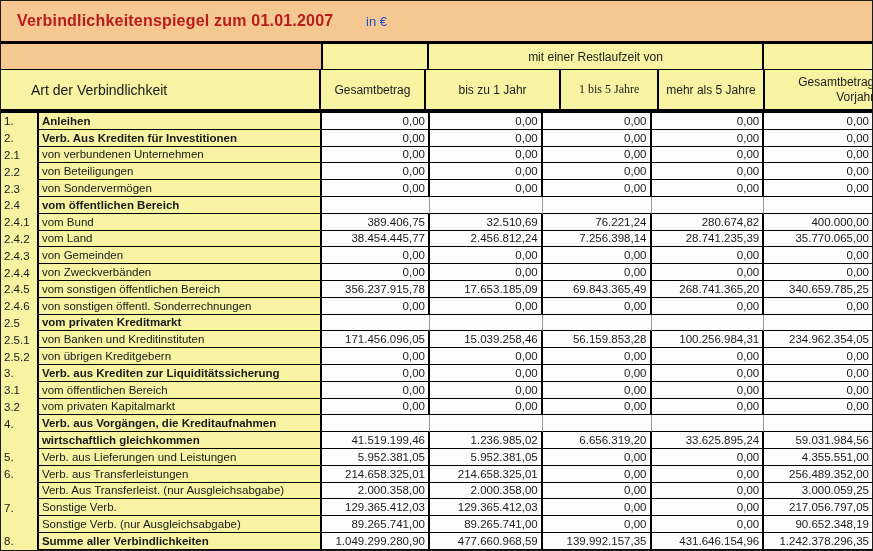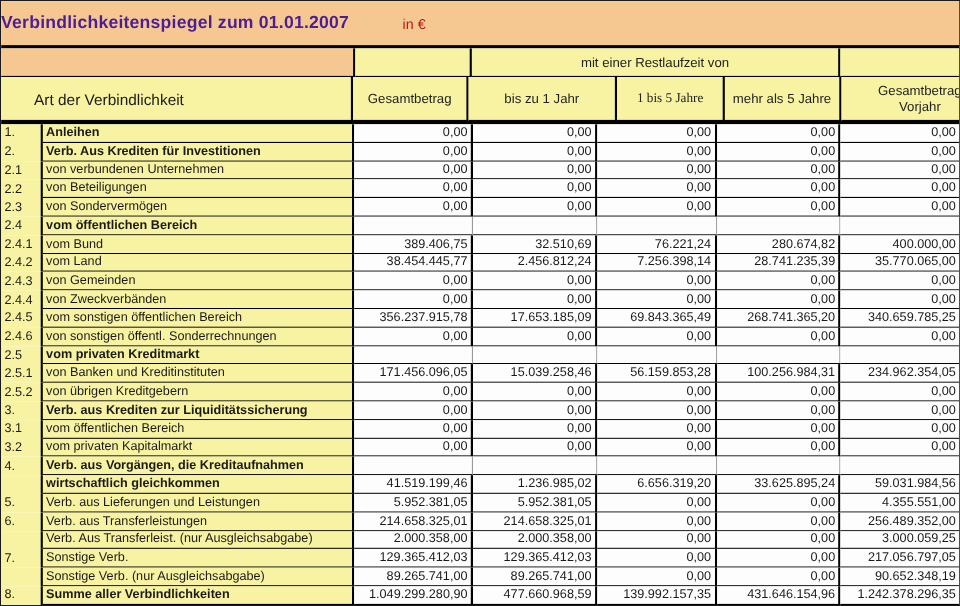--- a/index.html
+++ b/index.html
@@ -4,35 +4,35 @@
 <style>
   * { margin:0; padding:0; box-sizing:border-box; }
   body { background:#e8e8e8; font-family:"Liberation Sans", sans-serif; }
   .sheet {
     position:relative; width:873px; height:551px; background:#fff;
     border:1px solid #1a1a1a; overflow:hidden; color:#1a1a1a;
   }
   .title-band {
     height:40px; background:#F5C891; display:flex; align-items:center;
   }
-  .report-title { font-size:16px; font-weight:700; padding-left:0; letter-spacing:0.2px; color:#4c1d95; }
-  .currency-note { font-size:13px; color:#b91c1c; position:absolute; left:365px; }
+  .report-title { font-size:16px; font-weight:700; padding-left:16px; letter-spacing:0.2px; color:#b91c1c; }
+  .currency-note { font-size:13px; color:#1d4ed8; position:absolute; left:365px; }
   .thick { height:3px; background:#000; }
   .hrow { display:flex; }
   .hrow1 { height:26px; }
   .hrow2 { height:40px; }
   .cell {
     display:flex; align-items:center; border-right:2px solid #000; border-bottom:1px solid #000;
     overflow:hidden; white-space:nowrap;
   }
   .cell.last { border-right:none; }
   .peach { background:#F5C891; }
   .yellow { background:#F7F3A2; }
   .center { justify-content:center; text-align:center; }
-  .hfont { font-size:12px; color:#222; }
+  .hfont { font-size:12px; color:#222;text-align:right; }
   .art-cell { width:322px; font-size:14px; padding-left:30px; }
   .gb-cell { width:106px; }
   .rest-cell { width:335px; }
   .vj-cell { width:108px; white-space:normal; line-height:1.2;padding-left:36px; }
   .c-b1 { width:136px; }
   .c-b5 { width:99px;font-family:Liberation Serif, serif; }
   .c-m5 { width:106px; }
   
   .data-row { display:flex; height:16.8px; font-size:11.5px; }
   .dcell {

